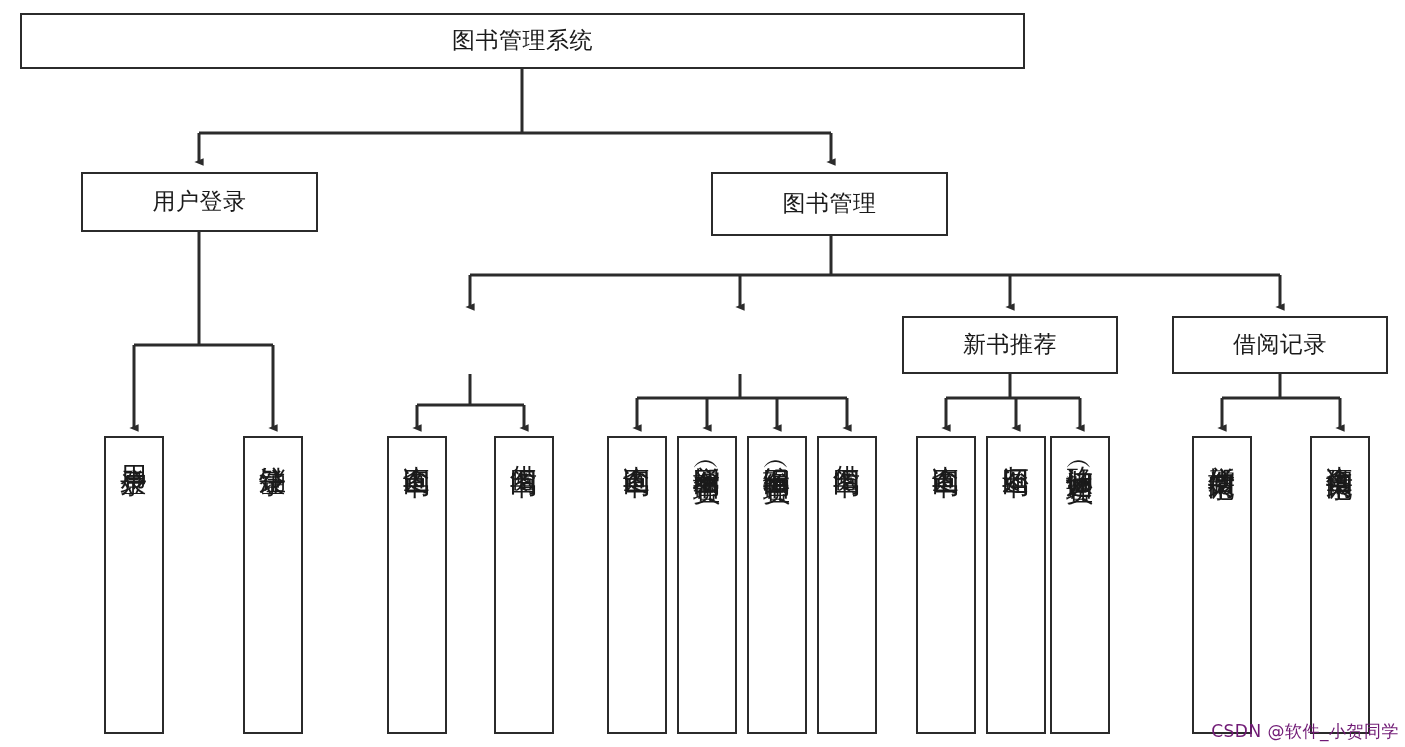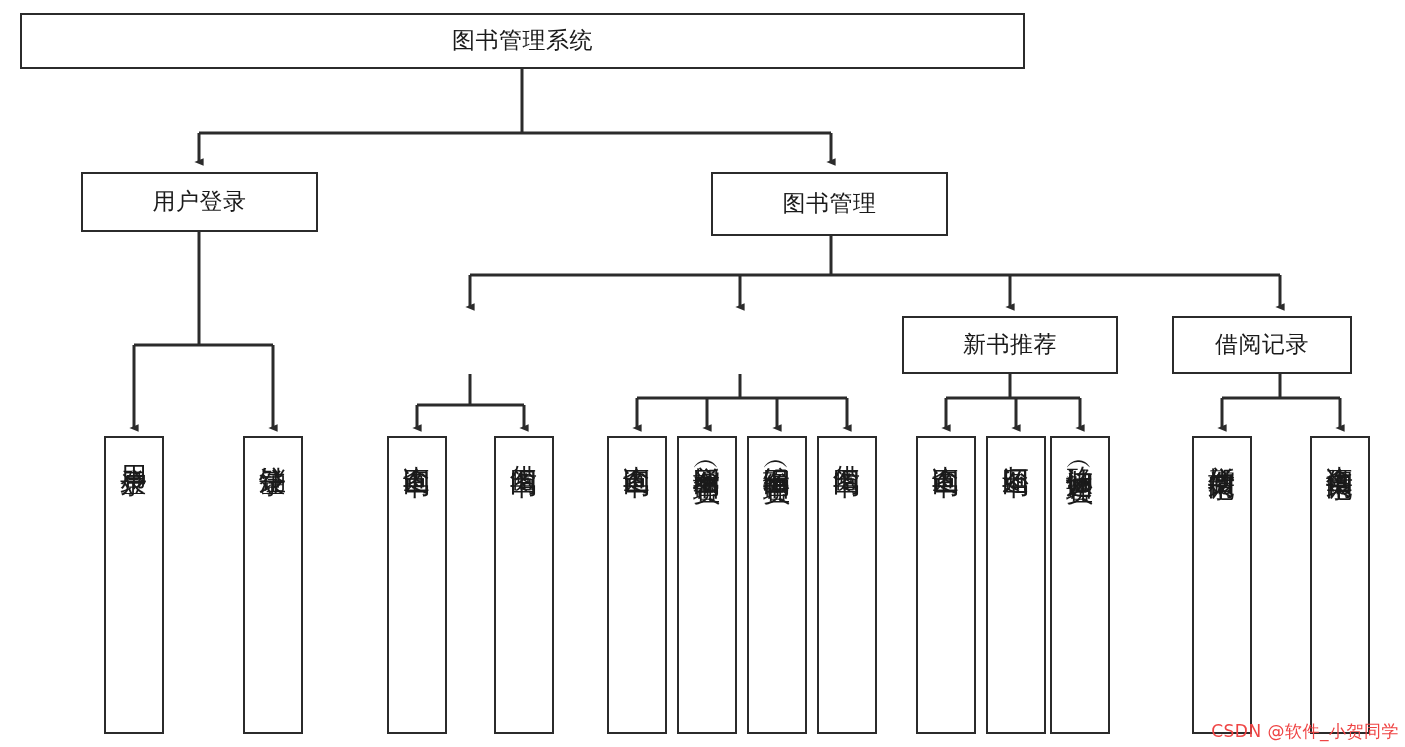--- a/index.html
+++ b/index.html
@@ -62,21 +62,21 @@
     font-size: 27px;
     line-height: 1.0;
     letter-spacing: 2px;
     white-space: pre-wrap;
   }
   .watermark {
     position: absolute;
     right: 6px;
     bottom: 4px;
     font-size: 17px;
-    color: #ef4444;
+    color: #701a75;
     z-index: 5;
     white-space: nowrap;
     letter-spacing: 0.5px;
   }
 </style>
 </head>
 <body>
 
 <div id="canvas">
 
@@ -137,21 +137,21 @@
   <div class="node horiz" style="left:81px; top:172px; width:237px; height:60px;">
     <span class="node-label">用户登录</span>
   </div>
   <div class="node horiz" style="left:711px; top:172px; width:237px; height:64px;">
     <span class="node-label">图书管理</span>
   </div>
 
   <div class="node horiz" style="left:902px; top:316px; width:216px; height:58px;">
     <span class="node-label">新书推荐</span>
   </div>
-  <div class="node horiz" style="left:1172px; top:316px; width:180px; height:58px;">
+  <div class="node horiz" style="left:1172px; top:316px; width:216px; height:58px;">
     <span class="node-label">借阅记录</span>
   </div>
 
   <div class="node vert" style="left:104px; top:436px; width:60px; height:298px;">
     <span class="node-label">用户登录</span>
   </div>
   <div class="node vert" style="left:243px; top:436px; width:60px; height:298px;">
     <span class="node-label">注销登录</span>
   </div>
 

